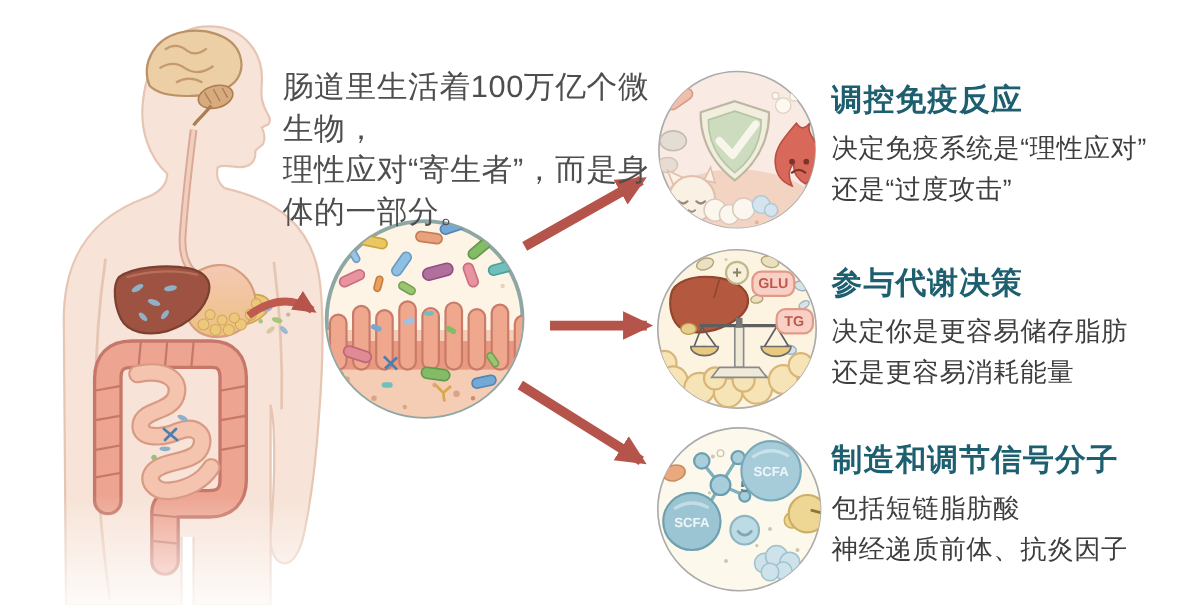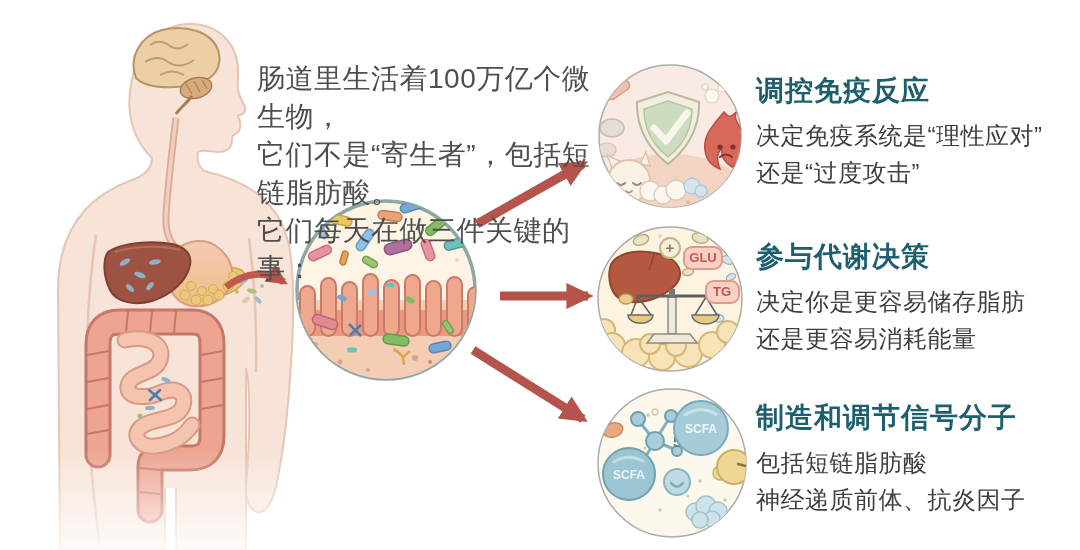--- a/index.html
+++ b/index.html
@@ -393,22 +393,21 @@
         <circle cx="720" cy="473" r="7" fill="#eed794" stroke="#ccaf62" stroke-width="1.5"></circle>
         <circle cx="734" cy="467" r="17" fill="#eed794" stroke="#ccaf62" stroke-width="2"></circle>
         <path d="M738,464 L746,466" stroke="#8a7636" stroke-width="2.5" stroke-linecap="round"></path>
       </g>
     </g>
   </g>
 </svg>
 
 <div class="intro">
   <div>肠道里生活着100万亿个微生物，</div>
-  <div>它们不是“寄生者”，包括短链脂肪酸。</div>
-  <div>它们每天在做三件关键的事：</div>
+  <div>理性应对“寄生者”，而是身体的一部分。</div>
 </div>
 
 <div class="func-block b1">
   <div class="func-title">调控免疫反应</div>
   <div class="func-line">决定免疫系统是“理性应对”</div>
   <div class="func-line">还是“过度攻击”</div>
 </div>
 
 <div class="func-block b2">
   <div class="func-title">参与代谢决策</div>

